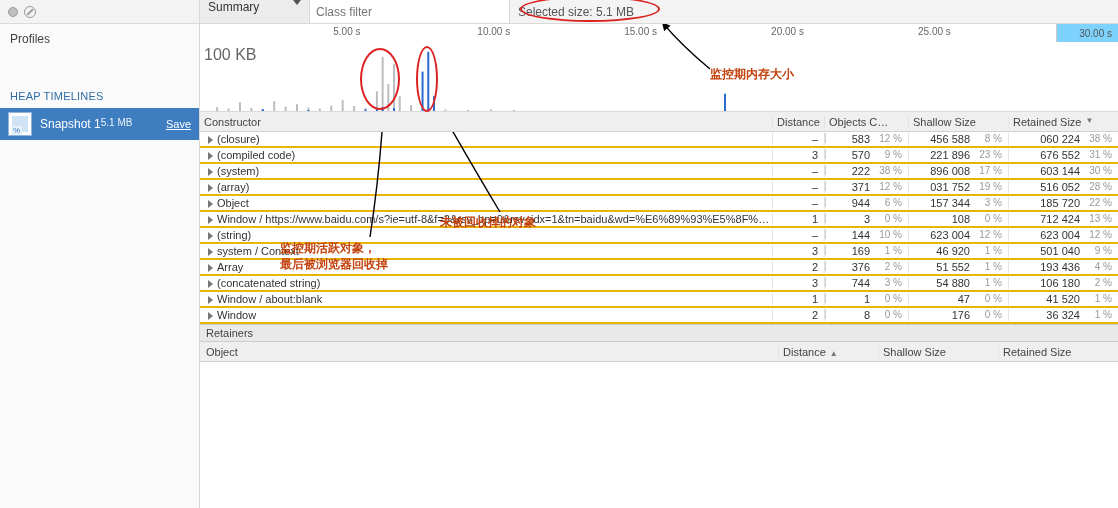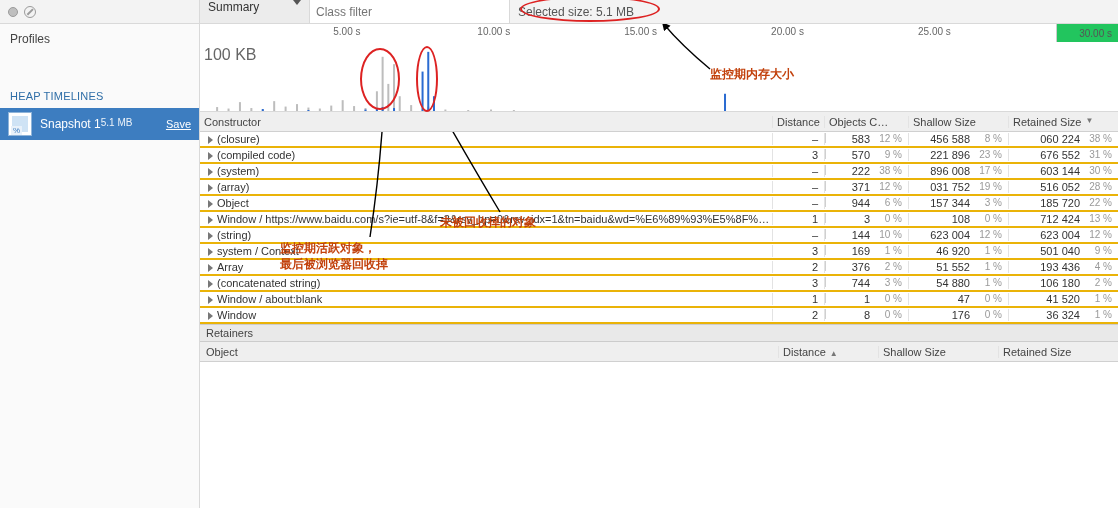--- a/index.html
+++ b/index.html
@@ -37,21 +37,21 @@
 
   
   .timeline { position:relative; height: 88px; border-bottom:1px solid #d9d9d9; }
   .time-ruler { height: 18px; position: relative; font-size:10px; color:#666; }
   .tick { position:absolute; top:2px; transform:translateX(-50%); }
   .ylabel { position:absolute; left:4px; top:22px; font-size:16px; color:#666; }
   .chart-area { position:absolute; left:0; right:62px; top:18px; bottom:0; }
   .chart-area svg { width:100%; height:100%; display:block; }
   .bar-g { fill:#bdbdbd; }
   .bar-b { fill:#2b6bd1; }
-  .overview-strip { position:absolute; right:0; top:0; width:62px; height:18px; background:#22c55e; border-left:1px solid #ccc; display:flex; align-items:center; justify-content:flex-end; padding-right:6px; font-size:10px; color:#555;}
+  .overview-strip { position:absolute; right:0; top:0; width:62px; height:18px; background:#7dd3fc; border-left:1px solid #ccc; display:flex; align-items:center; justify-content:flex-end; padding-right:6px; font-size:10px; color:#555;}
   .anno { position:absolute; font-size:12px; color:#c2410c; font-weight:700; pointer-events:none; white-space:nowrap; }
 
   
   .grid { flex:0 0 auto; }
   .grid-header, .grid-row { display:flex; align-items:center; height:16px; }
   .grid-header { background:#efefef; border-bottom:1px solid #d0d0d0; color:#444; font-size:11px; height:20px; }
   .col-con { flex:1 1 auto; padding-left:4px; overflow:hidden; white-space:nowrap; text-overflow:ellipsis; }
   .col-dist { width:52px; text-align:right; padding-right:6px; border-left:1px solid #e3e3e3; }
   .col-oc   { width:84px; text-align:right; padding-right:2px; border-left:1px solid #e3e3e3; display:flex; }
   .col-ss   { width:100px; text-align:right; padding-right:2px; border-left:1px solid #e3e3e3; display:flex; }

